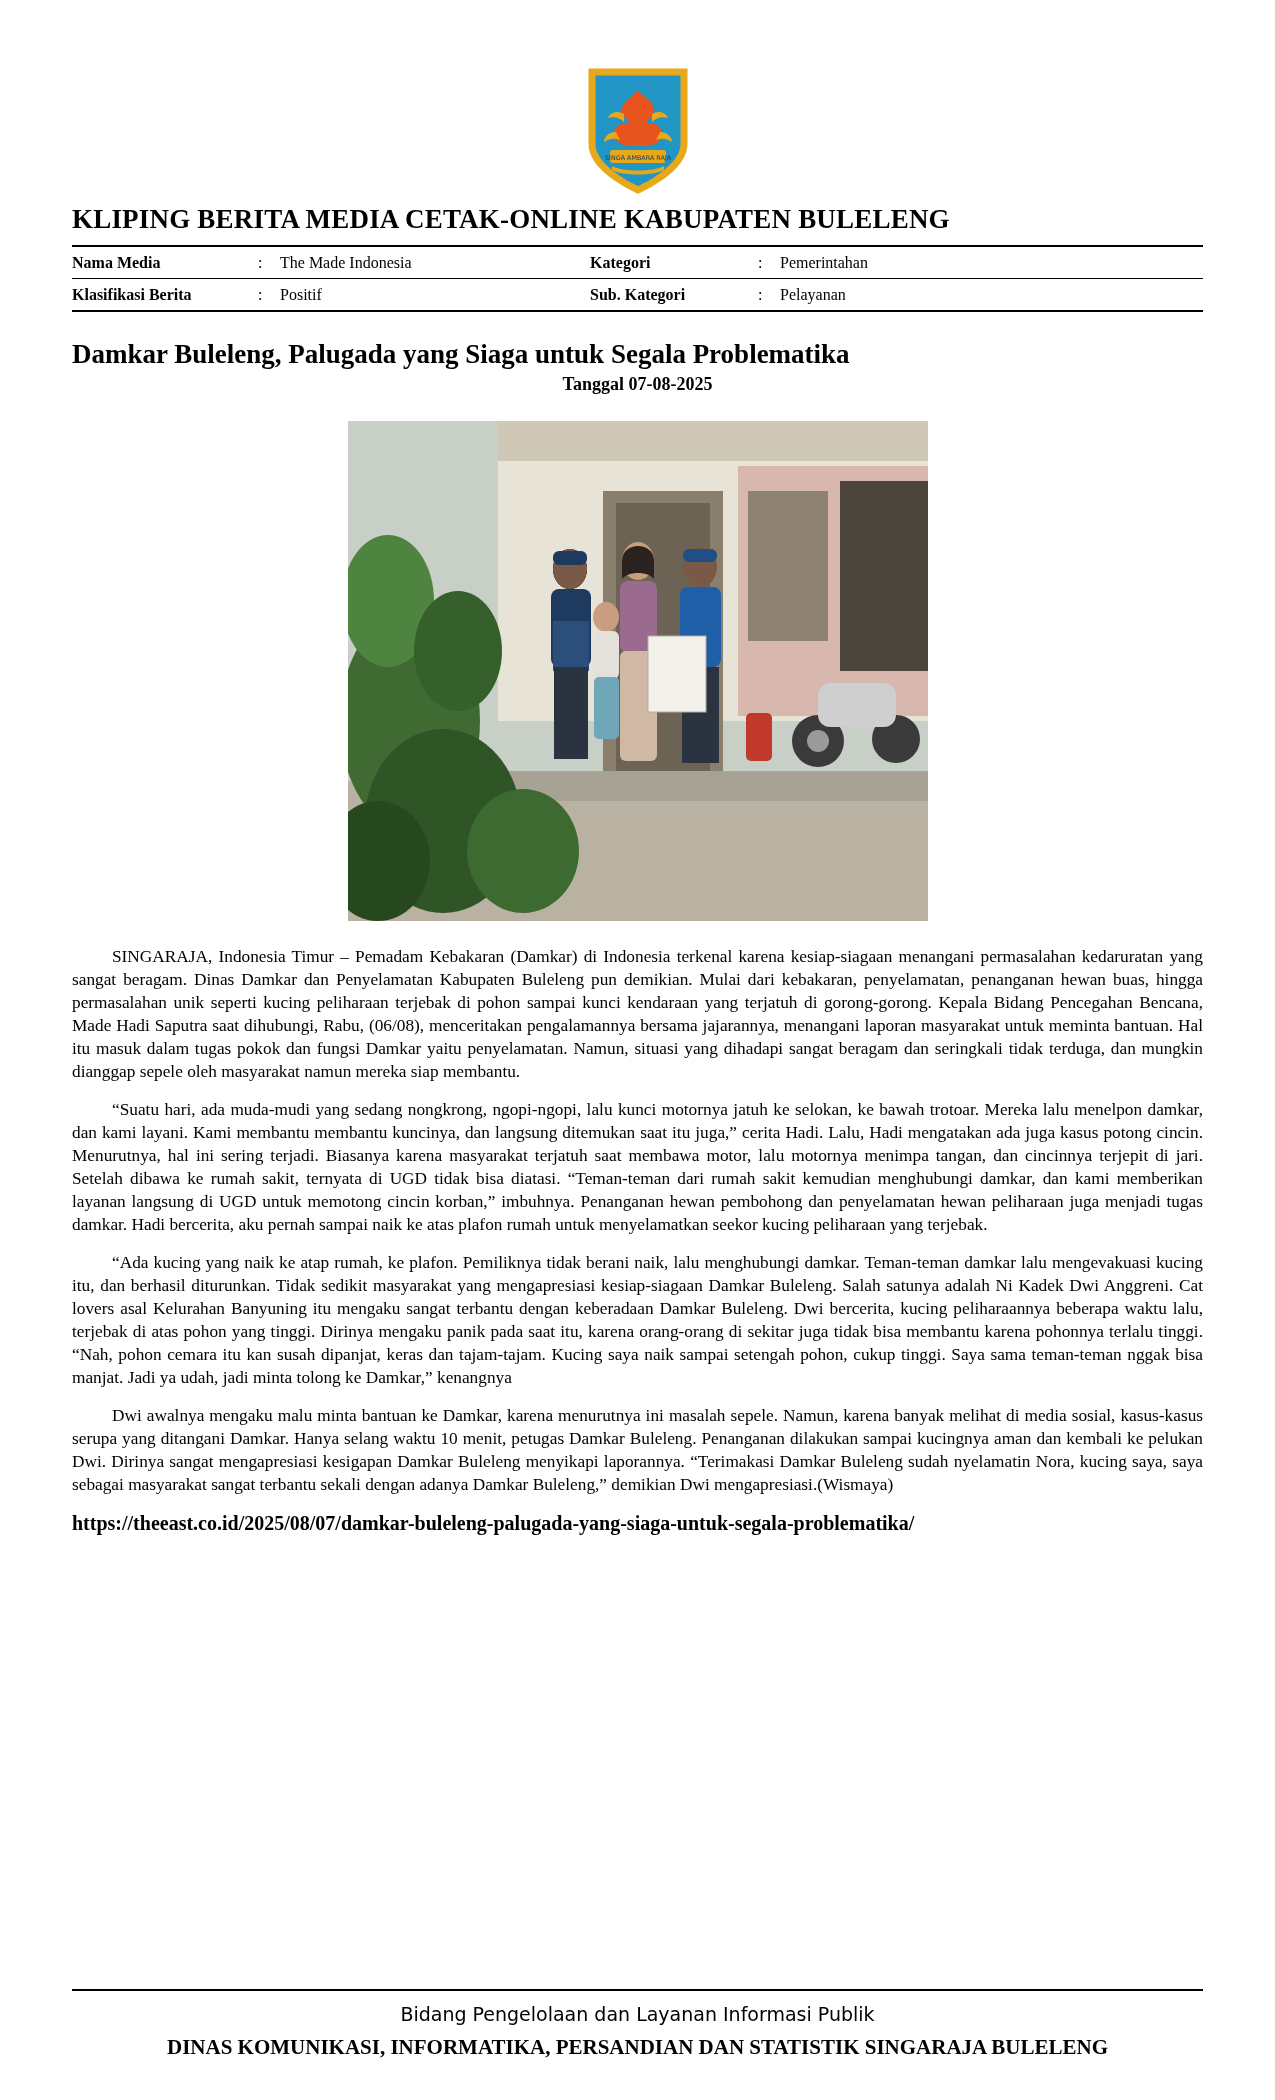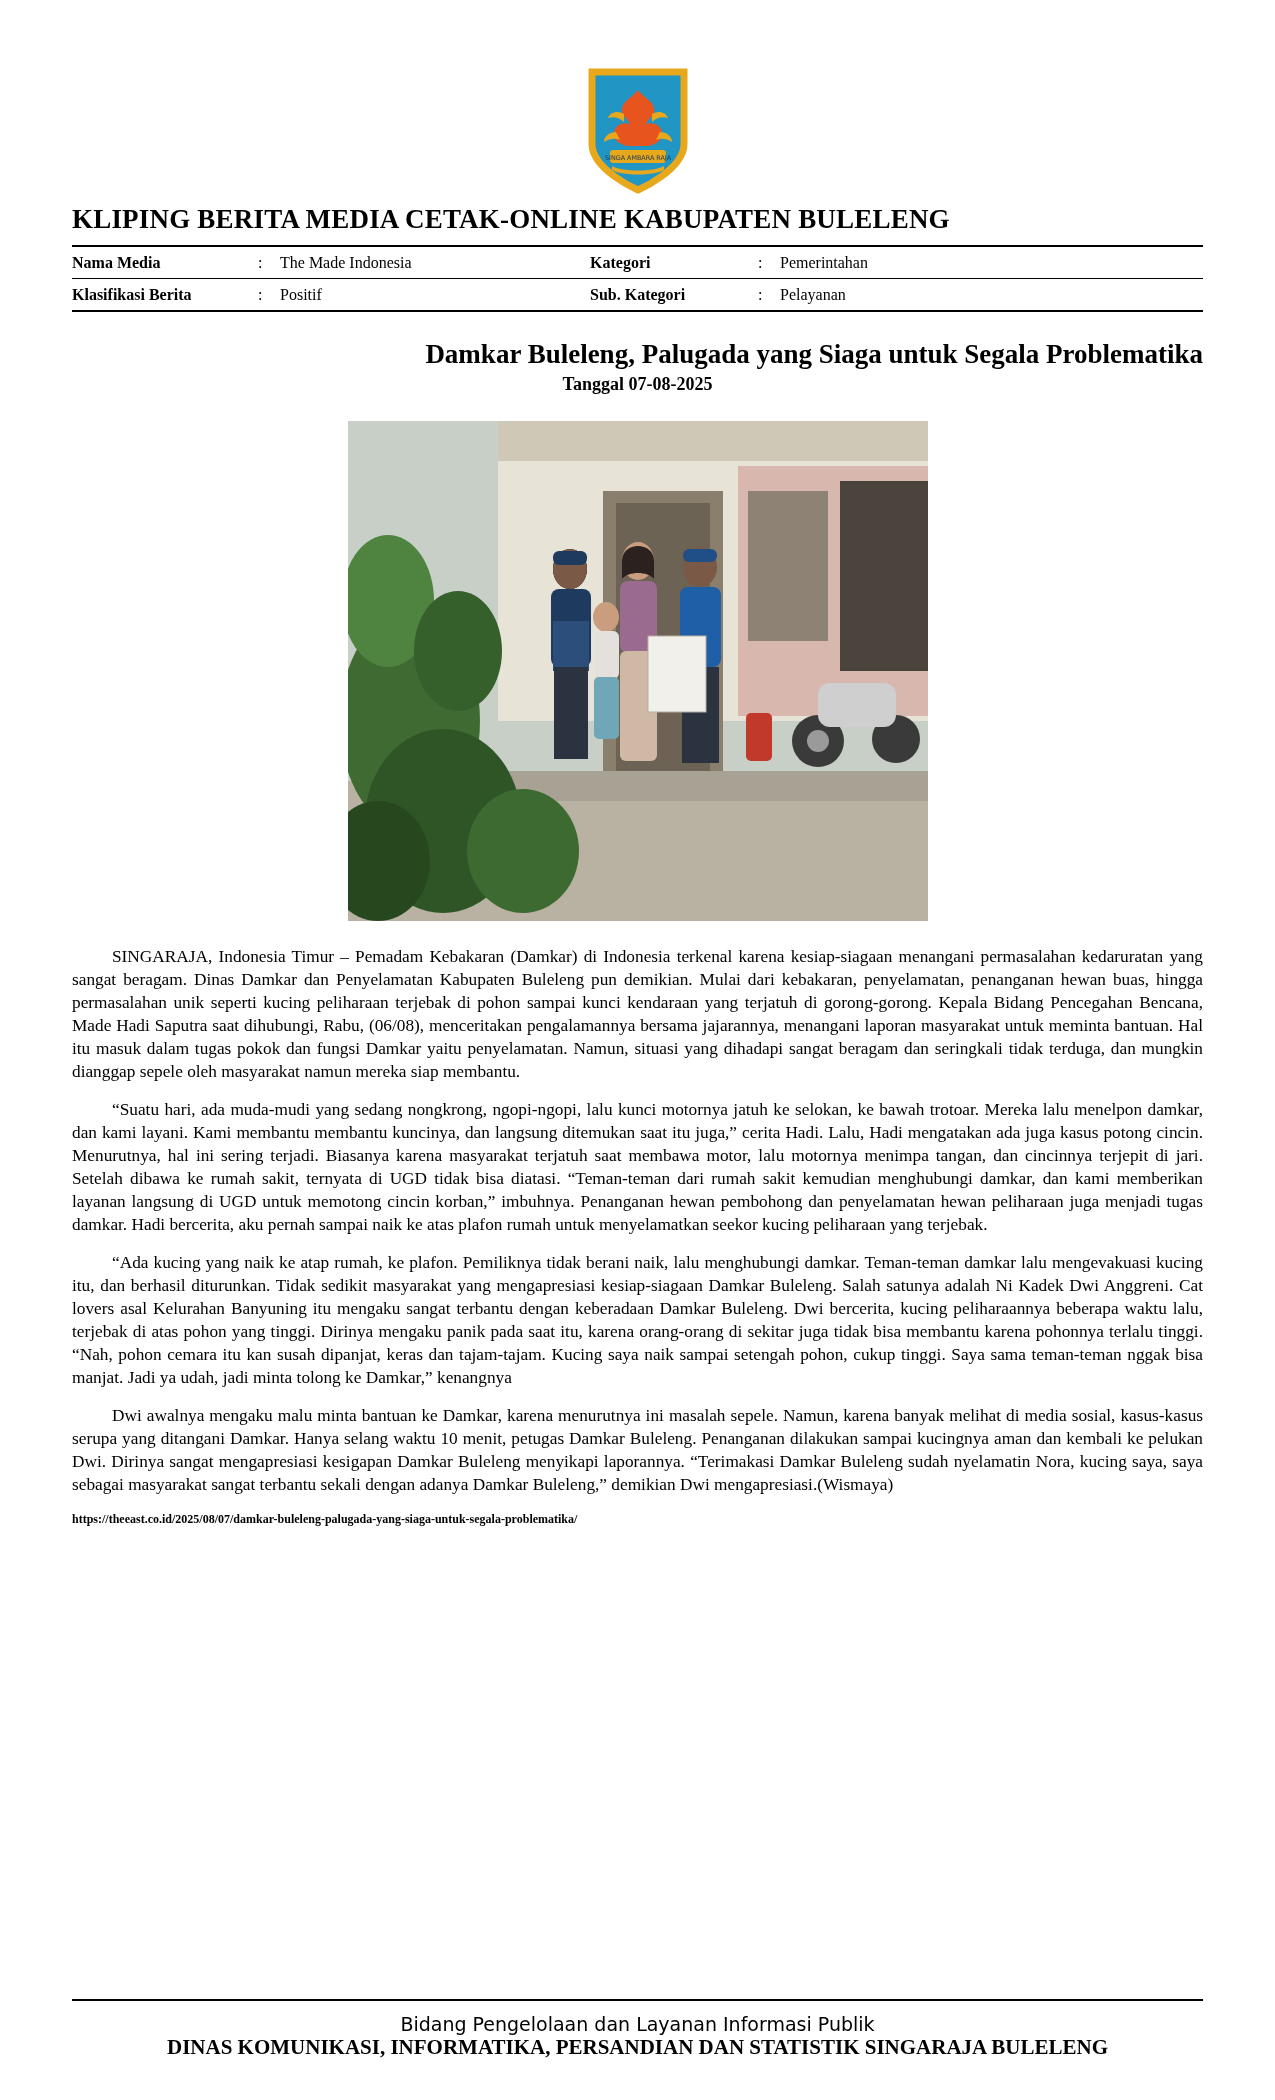--- a/index.html
+++ b/index.html
@@ -88,21 +88,21 @@
     padding: 0;
   }
   .meta-sep hr {
     border: 0;
     border-top: 1px solid #000;
     margin: 0;
   }
 
   
   .article-title {
-    text-align: right;
+    text-align: left;
     font-size: 27px;
     font-weight: bold;
     margin: 26px 0 0 0;
     line-height: 1.25;
   }
   .article-date {
     text-align: center;
     font-size: 18px;
     font-weight: bold;
     margin: 2px 0 0 0;
@@ -125,42 +125,42 @@
     font-size: 17.3px;
     line-height: 1.33;
     text-align: justify;
     margin: 0 0 15px 0;
     text-indent: 40px;
     hyphens: auto;
   }
   .body-text p:last-child { margin-bottom: 0; }
 
   .source-link {
-    font-size: 12px;
+    font-size: 20px;
     font-weight: bold;
     margin-top: 16px;
     word-break: break-all;
   }
 
   
   .footer {
     position: absolute;
     left: 72px;
     right: 72px;
     bottom: 40px;
     text-align: center;
   }
   .footer .frule {
     border-top: 2px solid #000;
     margin-bottom: 12px;
   }
   .footer-line1 {
     font-family: "DejaVu Sans", sans-serif;
     font-size: 19px;
-    margin-bottom: 0;
+    margin-bottom: 10px;
   }
   .footer-line2 {
     font-size: 21px;
     font-weight: bold;
   }
 </style>
 </head>
 <body>
 
 <div class="page">

